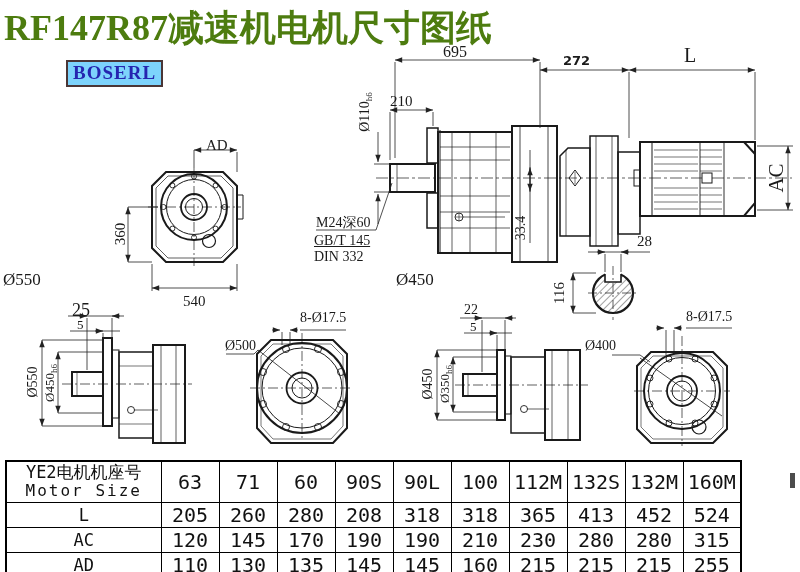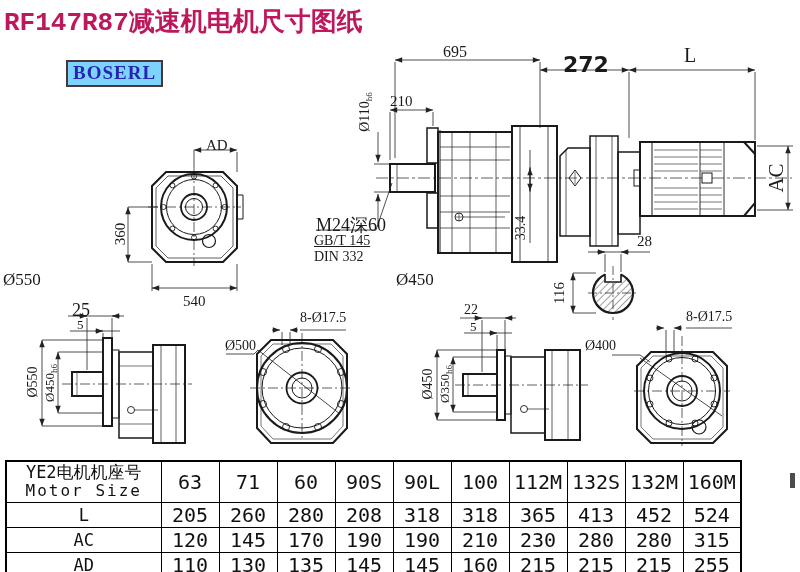--- a/index.html
+++ b/index.html
@@ -1,19 +1,19 @@
 <!DOCTYPE html>
 <html><head>
 <meta charset="utf-8">
 <style>
   html,body{margin:0;padding:0;background:#888;}
   #page{position:relative;width:800px;height:572px;background:#ffffff;overflow:hidden;
         font-family:"Liberation Serif",serif;color:#1a1a1a;}
-  #title{position:absolute;left:4px;top:4px;font-family:Liberation Mono, monospace;
-         font-weight:bold;font-size:26px;letter-spacing:0px;color:#be185d;white-space:nowrap;}
+  #title{position:absolute;left:4px;top:4px;font-family:Liberation Serif, serif;
+         font-weight:bold;font-size:36px;letter-spacing:0px;color:#4d7c0f;white-space:nowrap;}
   #logo{position:absolute;left:66px;top:60px;border:2px solid #4a3636;background:#7dd3fc;
         padding:0px 5px 1px 5px;font-family:"Liberation Serif",serif;font-weight:bold;
         font-size:19px;color:#2525b0;letter-spacing:1px;}
   svg{position:absolute;left:0;top:0;}
   .lbl{position:absolute;font-family:"Liberation Serif",serif;font-size:15px;
        white-space:nowrap;line-height:1;color:#1a1a1a;}
   .rot{transform:translate(-50%,-50%) rotate(-90deg);}
   .sub{font-size:9px;vertical-align:-3px;}
   .bold-sans{font-family:"DejaVu Sans",sans-serif;font-weight:bold;}
   #size-table{position:absolute;left:5px;top:460px;width:737px;border-collapse:collapse;
@@ -320,27 +320,27 @@
   </svg>
 
   <div class="lbl" style="left:206px;top:138px;">AD</div>
   <div class="lbl rot" style="left:120px;top:234px;">360</div>
   <div class="lbl" style="left:3px;top:271px;font-size:17px;">Ø550</div>
   <div class="lbl" style="left:183px;top:276px;margin-top:18px;">540</div>
 
   <div class="lbl" style="left:443px;top:44px;font-size:16px;">695</div>
   <div class="lbl" style="left:390px;top:94px;">210</div>
   <div class="lbl rot" style="left:366px;top:112px;font-size:14px;"><span>Ø110</span><span class="sub">h6</span></div>
-  <div class="lbl" style="left:316px;top:216px;font-size:18px;">M24深60</div>
+  <div class="lbl" style="left:316px;top:216px;font-size:14px;">M24深60</div>
   <div class="lbl" style="left:314px;top:234px;font-size:14px;text-decoration:underline;">GB/T 145</div>
   <div class="lbl" style="left:314px;top:250px;font-size:14px;">DIN 332</div>
   <div class="lbl rot" style="left:521px;top:228px;font-size:14px;">33.4</div>
   <div class="lbl" style="left:396px;top:271px;font-size:17px;">Ø450</div>
 
-  <div class="lbl bold-sans" style="left:563px;top:54px;font-size:22px;">272</div>
+  <div class="lbl bold-sans" style="left:563px;top:54px;font-size:13px;">272</div>
   <div class="lbl" style="left:684px;top:45px;font-size:20px;">L</div>
   <div class="lbl rot" style="left:776px;top:178px;font-size:21px;">AC</div>
   <div class="lbl" style="left:637px;top:234px;">28</div>
   <div class="lbl rot" style="left:559px;top:293px;">116</div>
 
   <div class="lbl" style="left:72px;top:301px;font-size:18px;">25</div>
   <div class="lbl" style="left:77px;top:318px;font-size:13px;">5</div>
   <div class="lbl rot" style="left:33px;top:382px;font-size:14px;">Ø550</div>
   <div class="lbl rot" style="left:51px;top:383px;font-size:13px;"><span>Ø450</span><span class="sub">h6</span></div>
 

